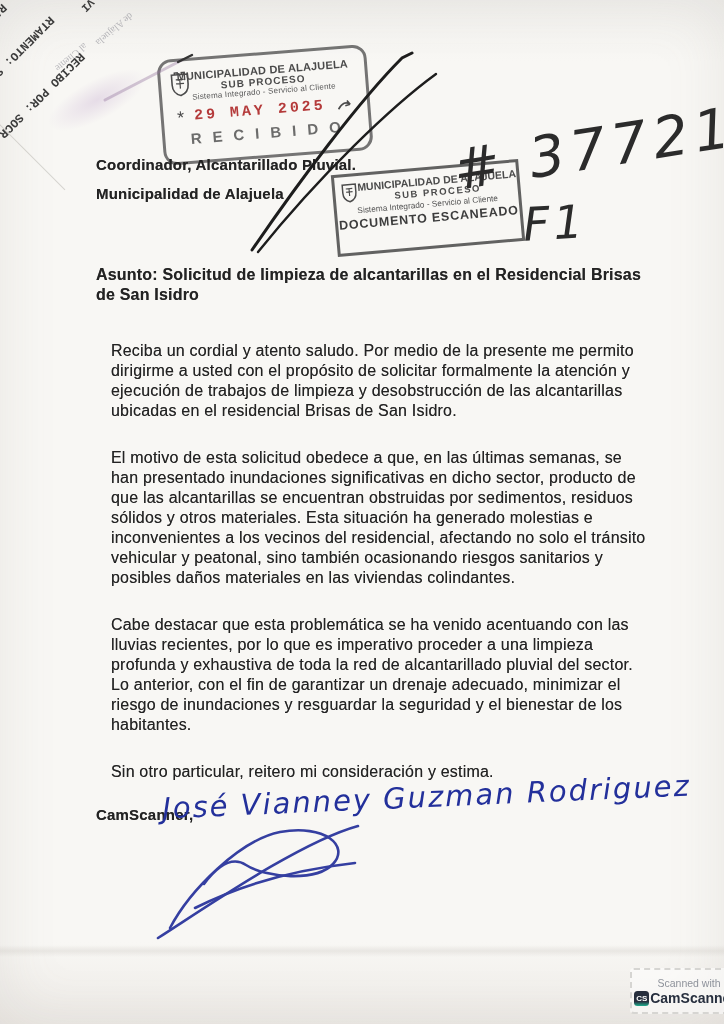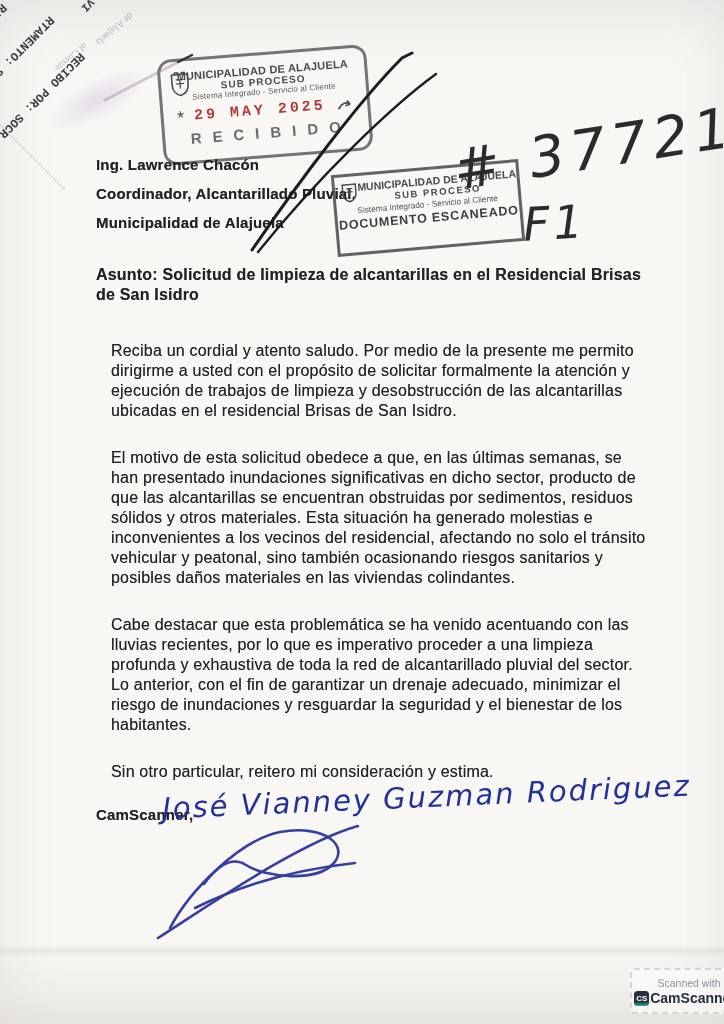--- a/index.html
+++ b/index.html
@@ -104,21 +104,20 @@
       <span class="stamp-date">29 MAY 2025</span>
       <svg width="18" height="14" viewBox="0 0 18 14">
         <path d="M2 11 Q8 2 14 7 M14 7 l-3 -4 M14 7 l-5 1" fill="none" stroke="#4b4b4b" stroke-width="1.6"></path>
       </svg>
     </div>
     <div class="status">RECIBIDO</div>
   </div>
 
 
   <div id="recipient" class="typed">
-    <div>Ing. Lawrence Chacón</div>
     <div>Coordinador, Alcantarillado Pluvial.</div>
     <div>Municipalidad de Alajuela</div>
   </div>
 
   <div id="stamp-scanned" class="stamp">
     <svg class="crest" style="left:5px;top:5px;" width="18" height="22" viewBox="0 0 22 26">
       <path d="M3 3 h16 v10 c0 7 -5 10 -8 11 c-3 -1 -8 -4 -8 -11 Z" fill="none" stroke="#4b4b4b" stroke-width="1.8"></path>
       <path d="M7 8 h8 M7 12 h8 M11 8 v9" fill="none" stroke="#4b4b4b" stroke-width="1.4"></path>
     </svg>
     <div class="org">MUNICIPALIDAD DE ALAJUELA</div>

